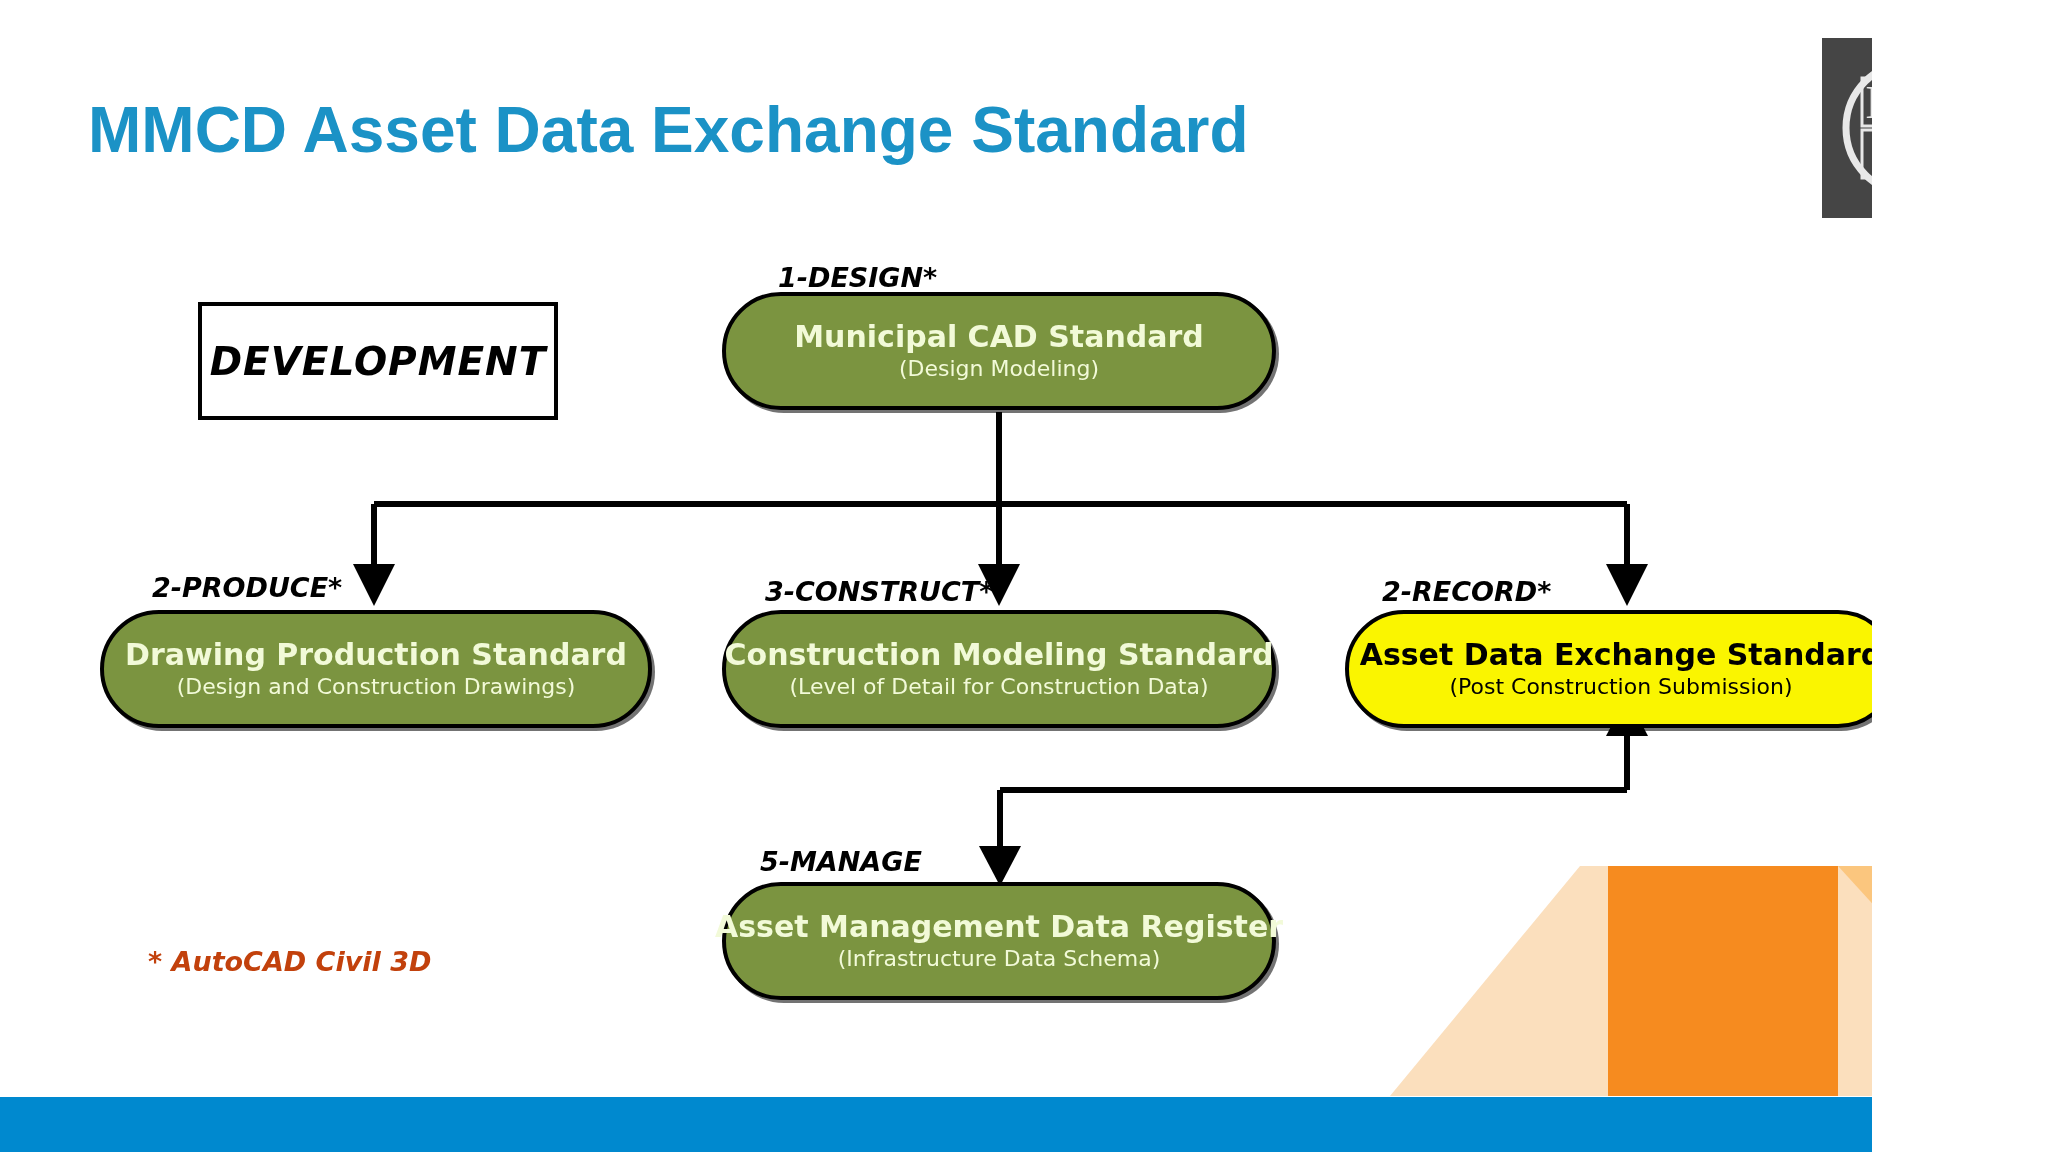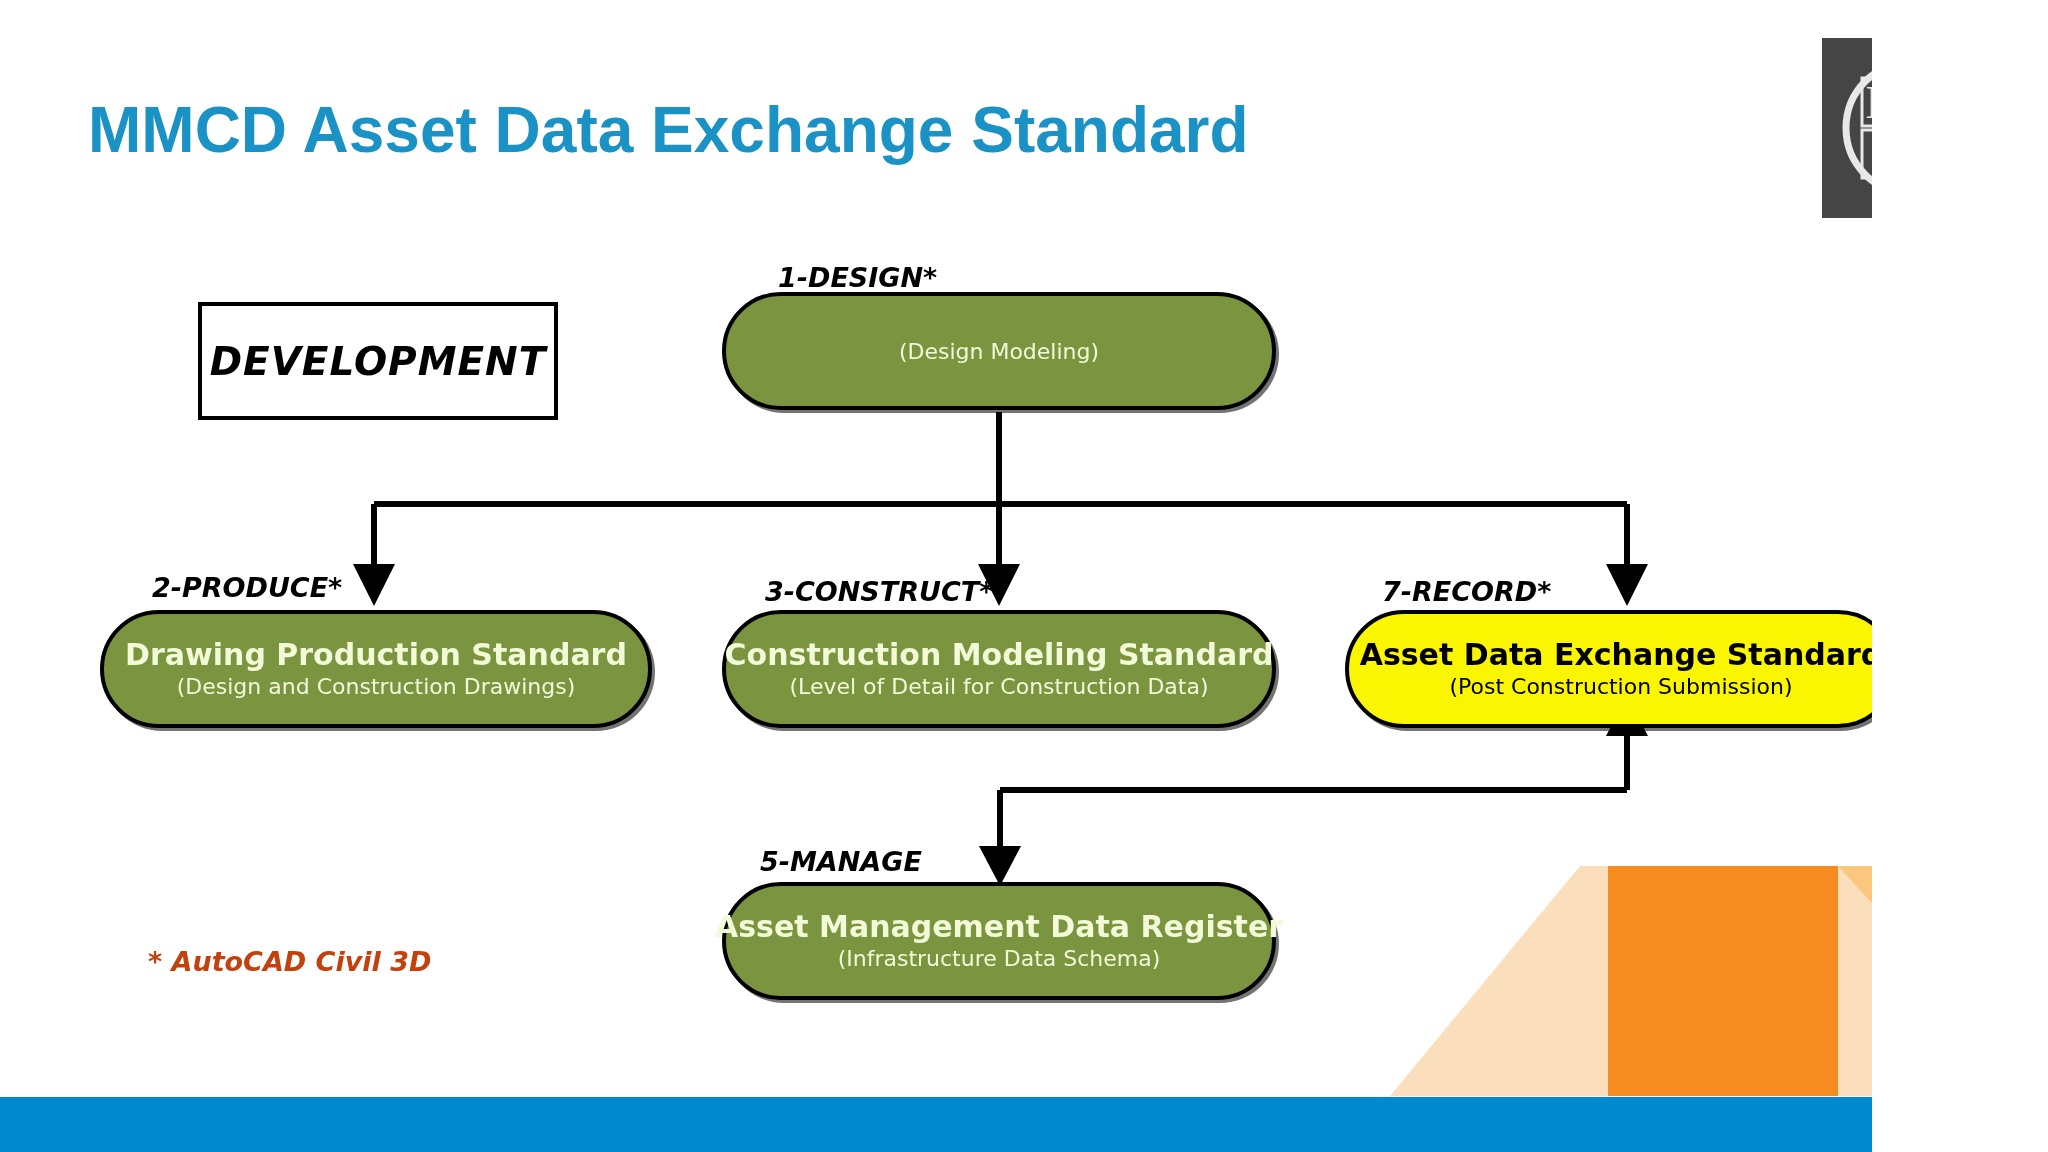--- a/index.html
+++ b/index.html
@@ -221,24 +221,25 @@
     </g>
   </svg>
 
   <div id="development-box">
     <span class="dev-label">DEVELOPMENT</span>
   </div>
 
   <div class="stage-caption" style="left:778px; top:262px;text-align:center;">1-DESIGN*</div>
   <div class="stage-caption" style="left:152px; top:572px;">2-PRODUCE*</div>
   <div class="stage-caption" style="left:765px; top:576px;">3-CONSTRUCT*</div>
-  <div class="stage-caption" style="left:1382px; top:576px;">7-RECORD*</div>
+  <div class="stage-caption" style="left:1382px; top:576px;">2-RECORD*</div>
   <div class="stage-caption" style="left:760px; top:846px;">5-MANAGE</div>
 
   <div class="node green" style="left:722px; top:292px; width:554px; height:118px;">
+    <div class="node-title">Municipal CAD Standard</div>
     <div class="node-sub">(Design Modeling)</div>
   </div>
 
   <div class="node green" style="left:722px; top:610px; width:554px; height:118px;">
     <div class="node-title">Construction Modeling Standard</div>
     <div class="node-sub">(Level of Detail for Construction Data)</div>
   </div>
 
   <div class="node green" style="left:100px; top:610px; width:552px; height:118px;">
     <div class="node-title">Drawing Production Standard</div>

